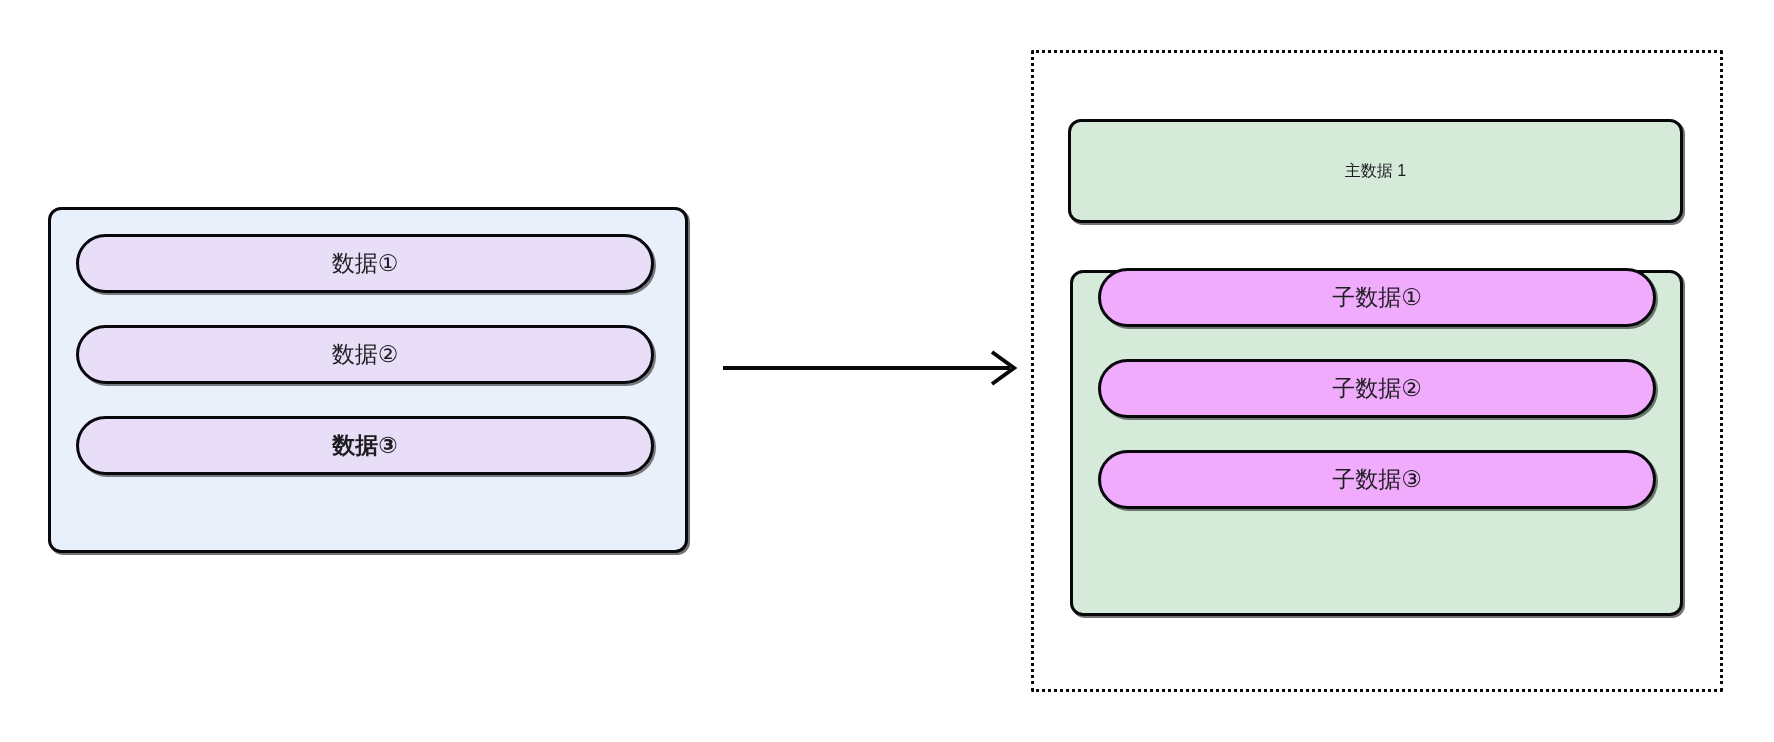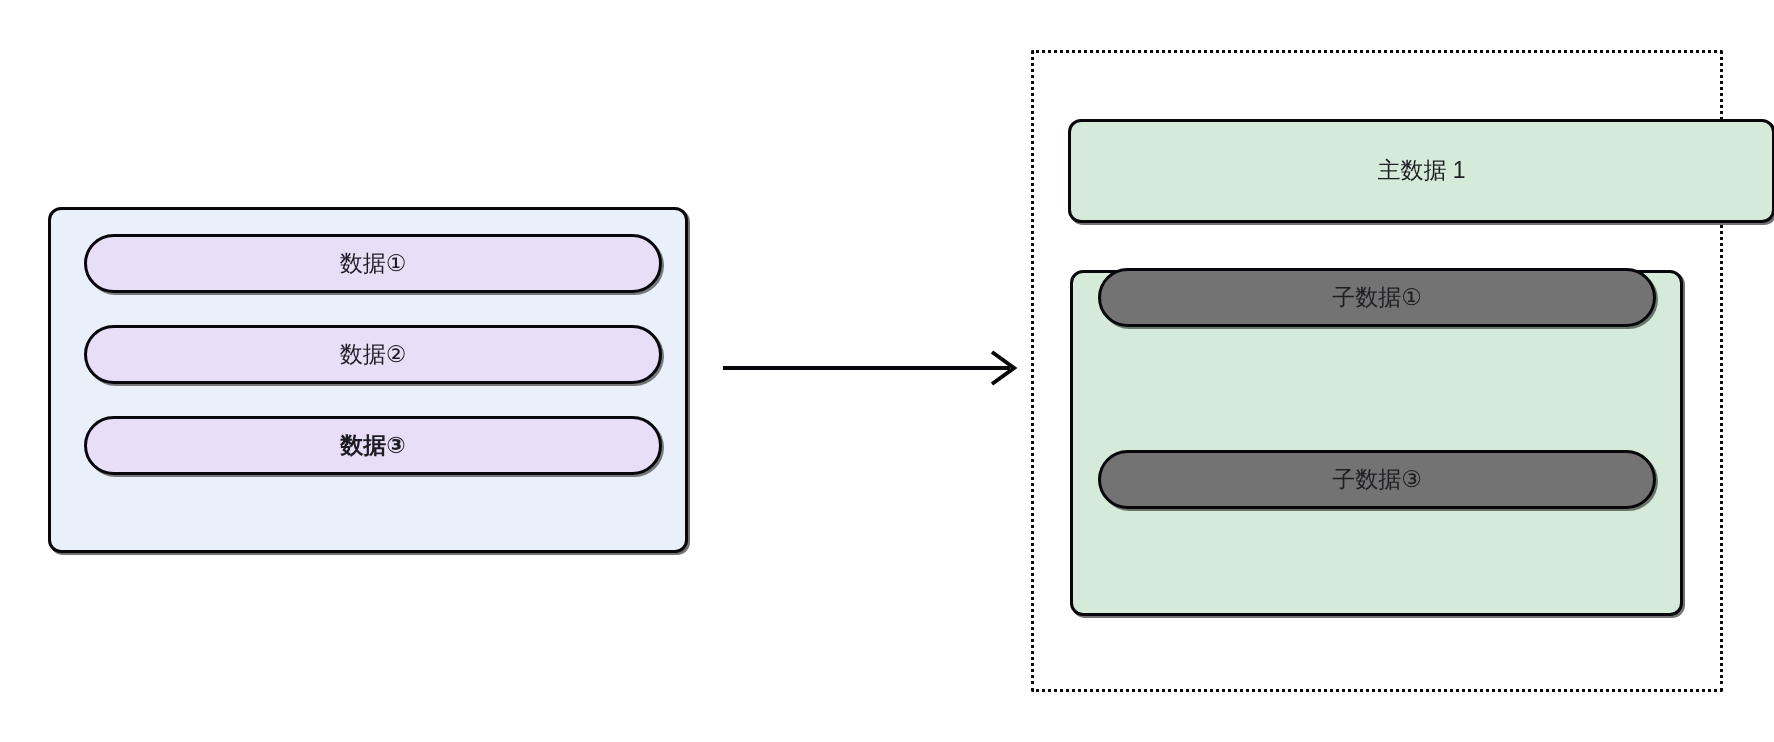--- a/index.html
+++ b/index.html
@@ -51,21 +51,21 @@
     justify-content: center;
     border: 3px solid #08080c;
     border-radius: 999px;
     font-size: 23px;
     color: #1d1d22;
     box-shadow: 2px 2px 0 rgba(0,0,0,0.5);
   }
 
   .pill-purple {
     background: #e9def8;
-    left: 84px;
+    left: 76px;
     width: 578px;
     height: 59px;
   }
   .pill-purple.i0 { top: 234px; }
   .pill-purple.i1 { top: 325px; justify-content: center; }
   .pill-purple.i2 { top: 416px; font-weight: bold; }
 
   
   .arrow-svg {
     position: absolute;
@@ -82,42 +82,42 @@
     width: 692px;
     height: 642px;
     border: 3px dotted #0a0a0e;
     border-radius: 2px;
     background: transparent;
   }
 
   .box-green-main {
     left: 1068px;
     top: 119px;
-    width: 707px;
+    width: 615px;
     height: 104px;
     background: #d5ead9;
     border: 3px solid #08080c;
     border-radius: 13px;
-    font-size: 23px;
+    font-size: 16px;
     box-shadow: 2px 2px 0 rgba(0,0,0,0.55);
   }
 
   .box-green-sub {
     left: 1070px;
     top: 270px;
     width: 613px;
     height: 346px;
     background: #d5ead9;
     border: 3px solid #08080c;
     border-radius: 13px;
     box-shadow: 2px 2px 0 rgba(0,0,0,0.55);
   }
 
   .pill-peach {
-    background: #737373;
+    background: #f0abfc;
     left: 1098px;
     width: 558px;
     height: 59px;
   }
   .pill-peach.i0 { top: 268px; }
   .pill-peach.i1 { top: 359px; }
   .pill-peach.i2 { top: 450px; text-align: right; }
 
   .node-label {
     display: block;
@@ -150,17 +150,20 @@
 
   <div class="node box-green-main">
     <span class="node-label">主数据 1</span>
   </div>
 
   <div class="node box-green-sub"></div>
 
   <div class="pill pill-peach i0">
     <span class="node-label">子数据①</span>
   </div>
+  <div class="pill pill-peach i1">
+    <span class="node-label">子数据②</span>
+  </div>
   <div class="pill pill-peach i2">
     <span class="node-label">子数据③</span>
   </div>
 
 </div>
 
 </body></html>

